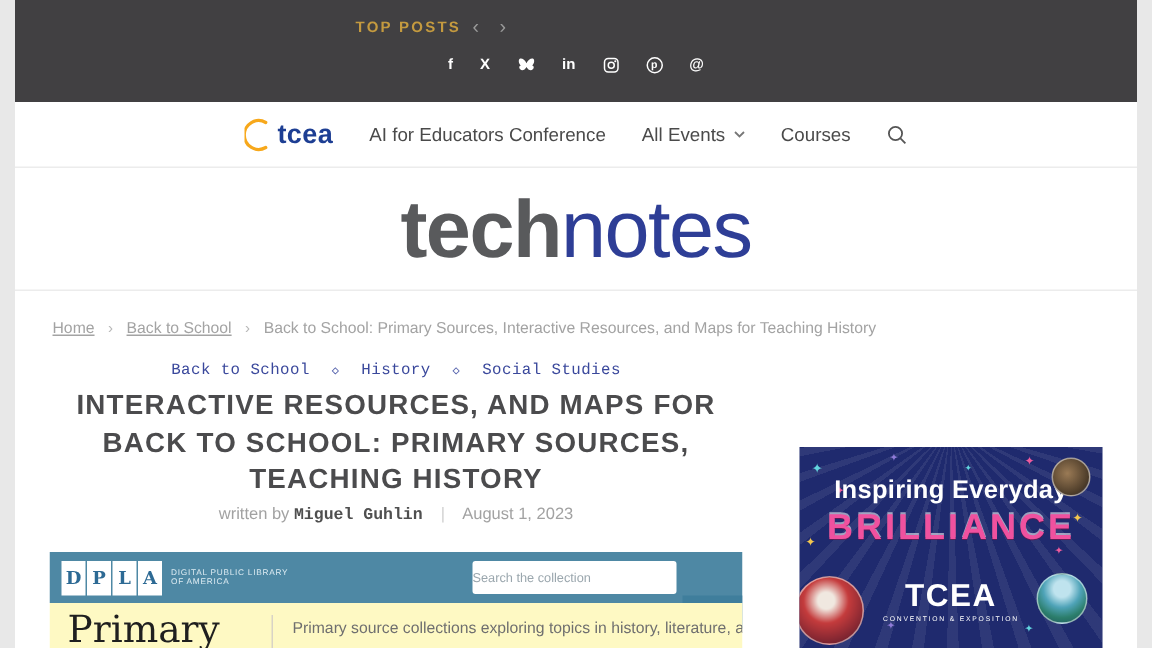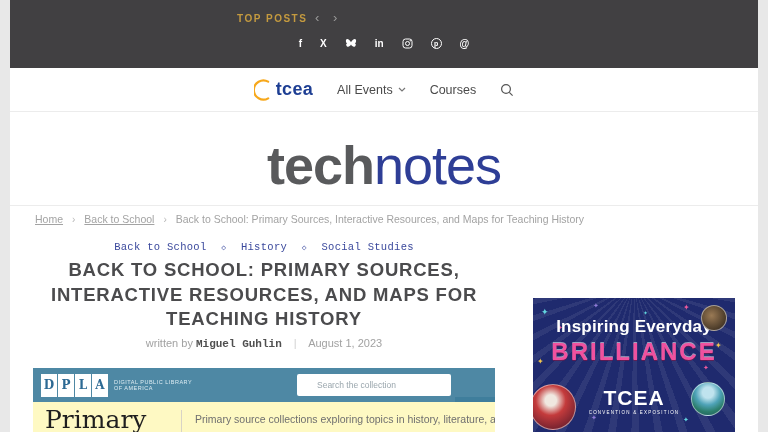--- a/index.html
+++ b/index.html
@@ -22,21 +22,21 @@
 
   
   .header { position:absolute; left:0; top:68px; width:748px; height:44px; background:#fff;
     border-bottom:1px solid #ececec; display:flex; align-items:center; justify-content:center; gap:24px; }
   .logo { display:flex; align-items:center; gap:2px; cursor:pointer; }
   .logo-text { font-size:18px; font-weight:700; color:#1d3e93; letter-spacing:0.3px; }
   .nav-item { font-size:12.5px; color:#4a4a4a; cursor:pointer; display:flex; align-items:center; gap:5px; }
   .search-btn { cursor:pointer; display:flex; align-items:center; }
 
   
-  .masthead { position:absolute; left:0; top:124px; width:748px; height:82px; background:#fff;
+  .masthead { position:absolute; left:0; top:112px; width:748px; height:82px; background:#fff;
     border-bottom:1px solid #ececec; display:flex; align-items:center; justify-content:center; }
   .brand { font-size:54px; letter-spacing:-1px; cursor:pointer; }
   .brand .b1 { font-weight:700; color:#595a5c; }
   .brand .b2 { font-weight:400; color:#2e3e96; }
 
   
   .breadcrumb { position:absolute; left:25px; top:213px; font-size:10.5px; color:#a3a3a3;
     display:flex; align-items:center; white-space:nowrap; }
   .breadcrumb .crumb { cursor:pointer;text-decoration:underline; }
   .breadcrumb .sep { margin:0 9px; color:#b8b8b8; font-size:10px; }
@@ -57,22 +57,22 @@
   
   .dpla { position:absolute; left:0; top:174px; width:462px; height:64px; overflow:hidden; cursor:pointer; }
   .dpla-bar { height:34px; background:#4e88a4; display:flex; align-items:center; padding-left:8px; }
   .dpla-boxes { display:flex; gap:1px; }
   .dpla-box { width:16px; height:23px; background:#fff; color:#2d6a94;
     font-family:"DejaVu Serif", serif; font-weight:700; font-size:12px;
     display:flex; align-items:center; justify-content:center; }
   .dpla-cap { margin-left:6px; font-size:5.5px; line-height:6.5px; color:#dcebf2;
     letter-spacing:0.5px; text-transform:uppercase; }
   .dpla-spacer { flex:1; }
-  .dpla-input { width:154px; height:22px; border:none; border-radius:2px; background:#fff;
-    font-size:8.5px; padding-left:20px; color:#555; font-family:"Liberation Sans", sans-serif; }
+  .dpla-input { width:136px; height:22px; border:none; border-radius:2px; background:#fff;
+    font-size:8.5px; padding-left:0; color:#555; font-family:"Liberation Sans", sans-serif; }
   .dpla-input::placeholder { color:#9aa6ad; }
   .dpla-search { width:40px; height:22px; margin-left:4px; background:#3f7e9c; color:#fff;
     font-size:8.5px; border:none; display:flex; align-items:center; justify-content:center;margin-top:45px; }
   .dpla-body { height:30px; background:#fef9c3; position:relative; }
   .dpla-h { position:absolute; left:12px; top:3px; font-family:"DejaVu Serif", serif;
     font-size:25px; color:#1f1f1f; }
   .dpla-div { position:absolute; left:148px; top:8px; bottom:0; width:1px; background:#d8d3c6; }
   .dpla-desc { position:absolute; left:162px; top:11px; width:300px; font-size:10.5px;
     color:#6f6f6f; white-space:nowrap; overflow:hidden; }
 
@@ -132,20 +132,21 @@
     </div>
   </div>
 
   <div class="header">
     <div class="logo">
       <svg width="20" height="24" viewBox="0 0 24 26">
           <path d="M17 3 A 11.5 11.5 0 1 0 17 23" fill="none" stroke="#f7a81b" stroke-width="2.6" stroke-linecap="round"></path>
         </svg>
       <span class="logo-text">tcea</span>
     </div>
+    <div class="nav-item">AI for Educators Conference</div>
     <div class="nav-item">
       <span>All Events</span>
       <svg width="8" height="5" viewBox="0 0 8 5">
           <polyline points="1,1 4,4 7,1" fill="none" stroke="#777" stroke-width="1.2"></polyline>
         </svg>
     </div>
     <div class="nav-item">Courses</div>
     <div class="search-btn">
       <svg width="14" height="14" viewBox="0 0 14 14">
           <circle cx="6" cy="6" r="4.4" fill="none" stroke="#555" stroke-width="1.2"></circle>
@@ -168,22 +169,22 @@
 
   <div class="main-col">
     <div class="cats">
       <span class="cat">Back to School</span>
       <span class="dsep">◇</span>
       <span class="cat">History</span>
       <span class="dsep">◇</span>
       <span class="cat">Social Studies</span>
     </div>
     <div class="title">
+      <div>INTERACTIVE RESOURCES, AND MAPS FOR</div>
       <div>BACK TO SCHOOL: PRIMARY SOURCES,</div>
-      <div>INTERACTIVE RESOURCES, AND MAPS FOR</div>
       <div>TEACHING HISTORY</div>
     </div>
     <div class="byline">
       <span>written by</span>
       <span class="author">Miguel Guhlin</span>
       <span class="bsep">|</span>
       <span>August 1, 2023</span>
     </div>
 
     <div class="dpla">

